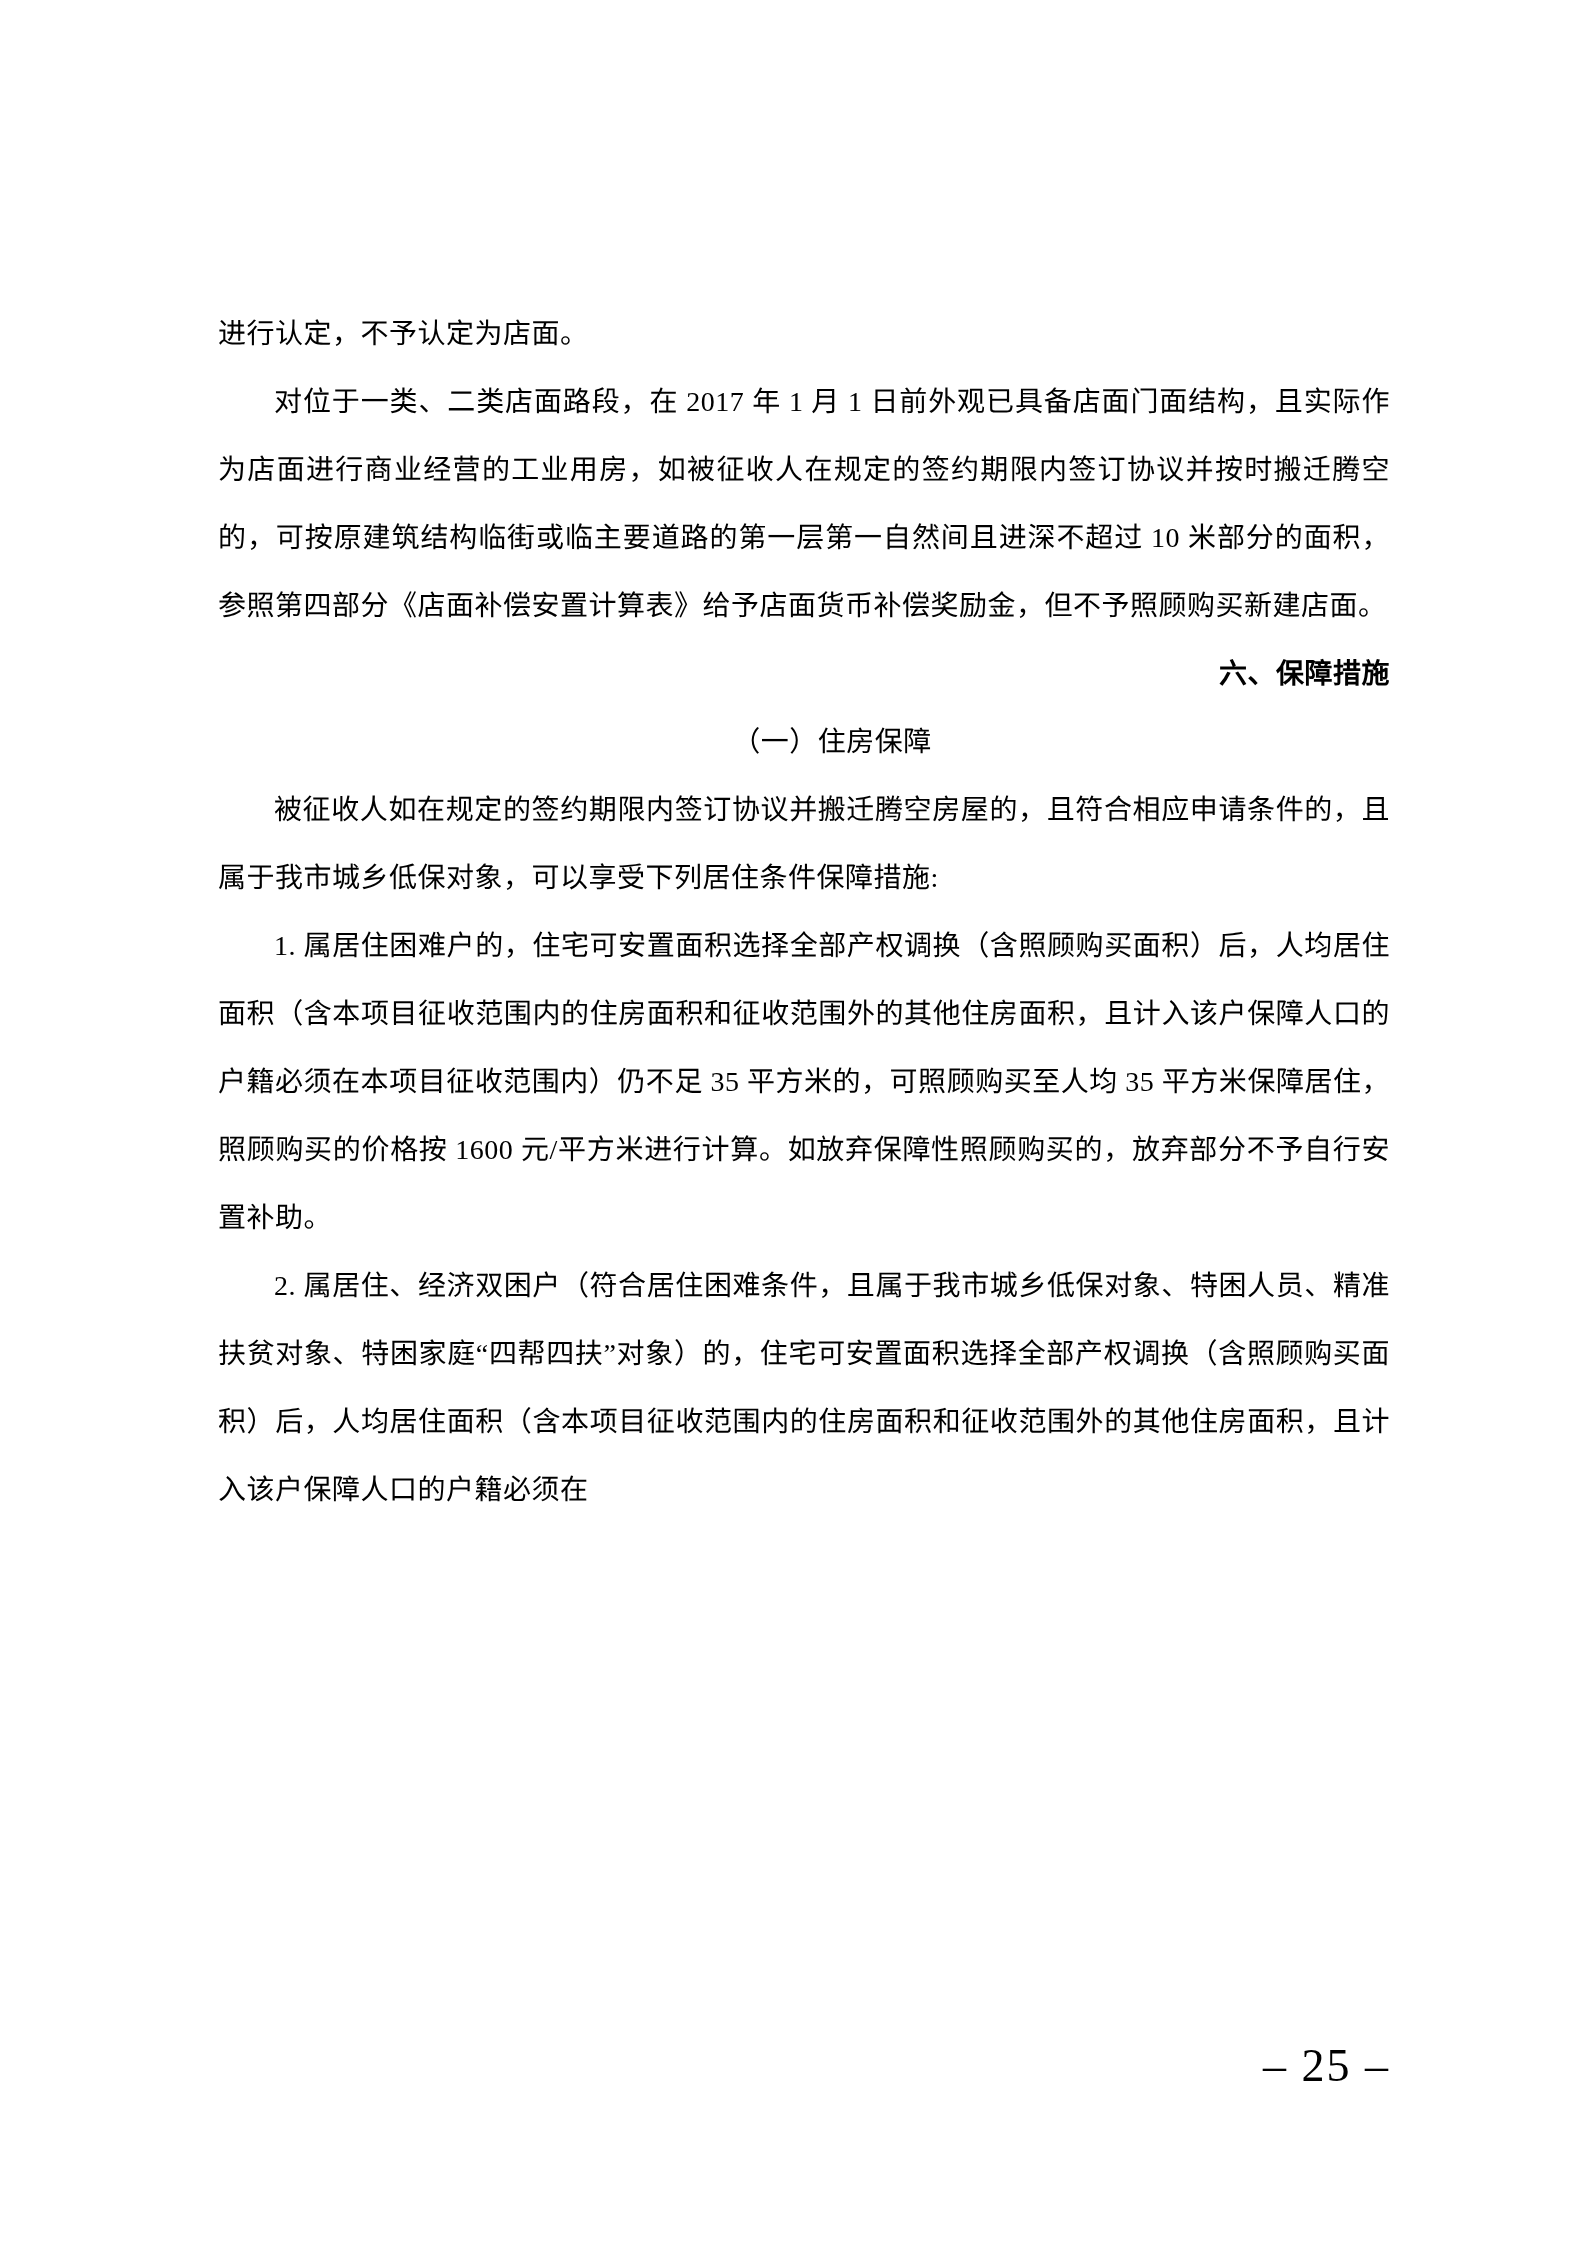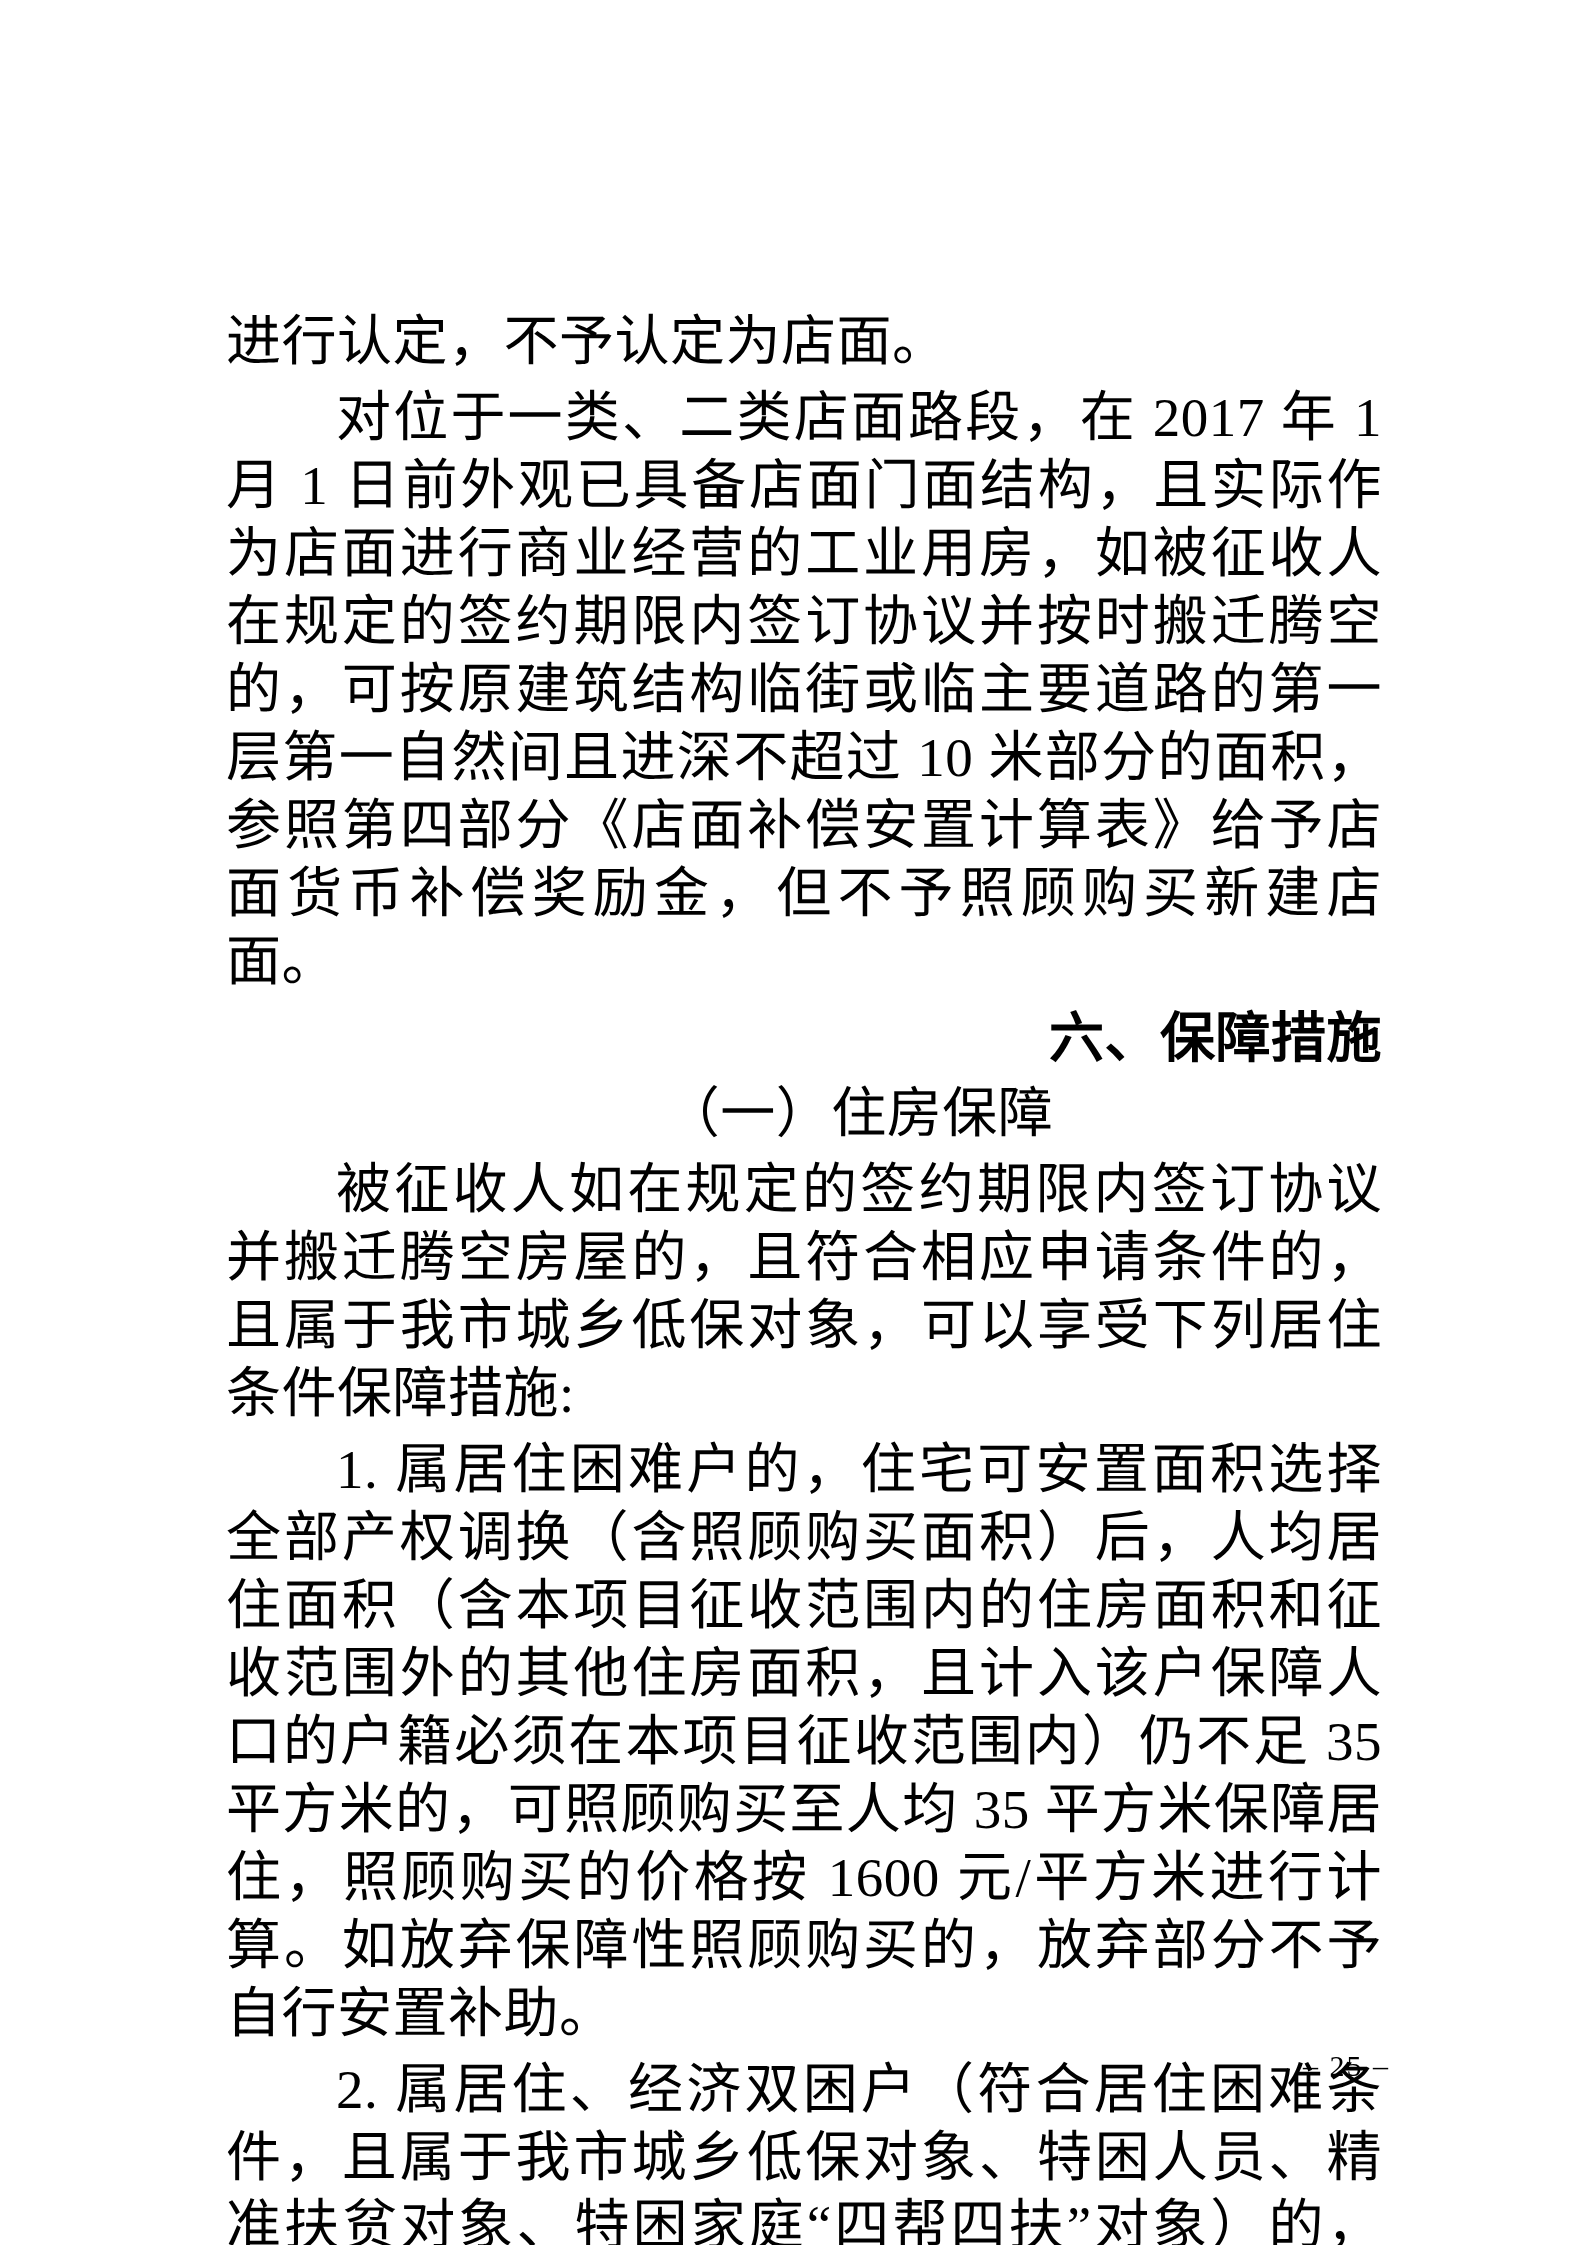--- a/index.html
+++ b/index.html
@@ -16,22 +16,22 @@
     font-family: "Liberation Serif", "DejaVu Serif", serif;
     color: #000000;
   }
   .text-block {
     position: absolute;
     left: 218px;
     top: 300px;
     width: 1172px;
   }
   .para {
-    margin: 8px;
-    font-size: 55px;
+    margin: 0;
+    font-size: 28px;
     line-height: 68px;
     text-align: justify;
     text-justify: inter-character;
     letter-spacing: 0.5px;
     word-break: break-all;
     color: #000000;
   }
   .para.indent {
     text-indent: 2em;
   }
@@ -40,21 +40,21 @@
     font-weight: bold;
     text-align: right;
   }
   .para.subheading {
     text-align: center;
   }
   .page-footer {
     position: absolute;
     top: 2042px;
     right: 197px;
-    font-size: 30px;
+    font-size: 46px;
     line-height: 48px;
     letter-spacing: 2px;
     color: #000000;
     font-family: "Liberation Serif", "DejaVu Serif", serif;
   }
 </style>
 </head>
 <body>
 
 <div class="sheet">

